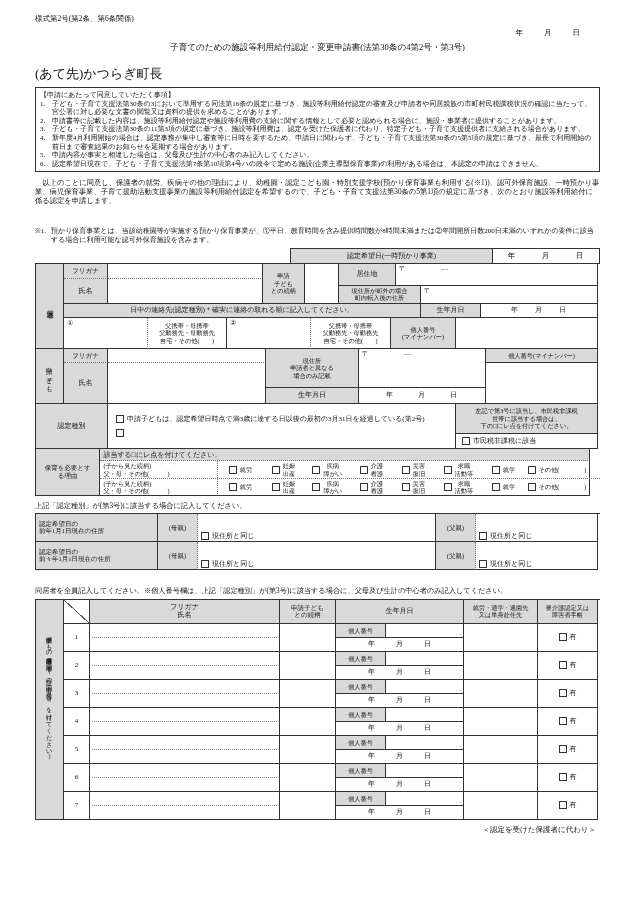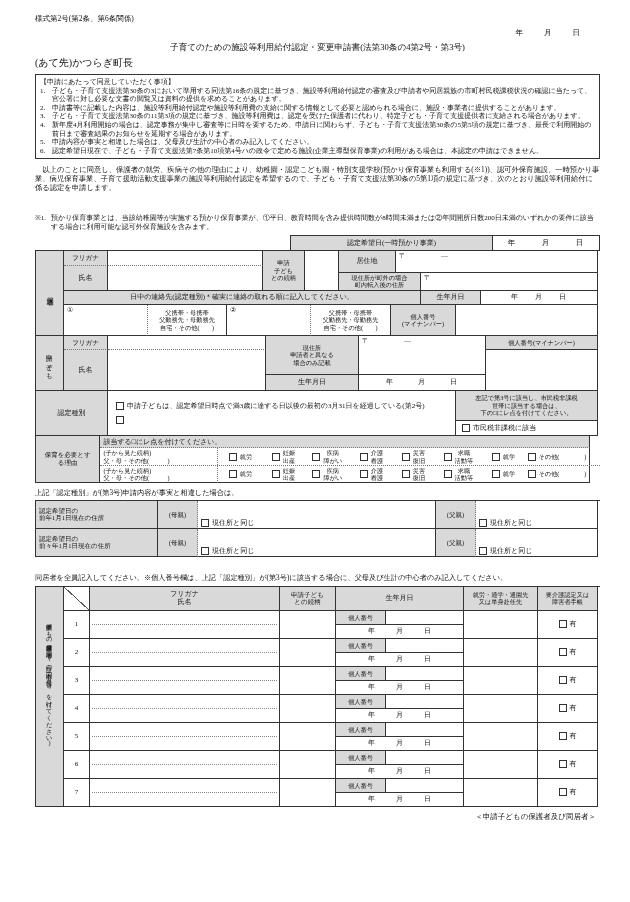--- a/index.html
+++ b/index.html
@@ -23,21 +23,21 @@
   .f62{font-size:6.2px;}
   .f65{font-size:6.5px;}
   .f75{font-size:7.5px;}
   [data-bind]{white-space:pre-line;}
   .cb{display:inline-block;width:6px;height:6px;border:1px solid #333;background:#fff;
       margin-right:3px;flex:none;}
   .vert{writing-mode:vertical-rl;text-orientation:upright;letter-spacing:1px;}
   .hdr1{font-size:7.5px;}
   .title{font-size:8.6px;text-align:center;margin-top:4px;}
   .dateline{font-size:7.5px;text-align:right;padding-right:18px;margin-top:4px;letter-spacing:2px;}
-  .addr{font-size:10px;margin-top:2px;}
+  .addr{font-size:13px;margin-top:11px;}
   .agree{border:1px solid #333;margin-top:4px;padding:3px 6px 3px 4px;font-size:7px;line-height:8.6px;}
   .agree .itm{display:flex;}
   .agree .num{width:12px;flex:none;}
   .agree .txt{flex:1;word-break:break-all;}
   .para{font-size:7.3px;line-height:9px;margin-top:6px;word-break:break-all;}
   .note1{display:flex;font-size:7px;line-height:8.8px;margin-top:22px;word-break:break-all;}
   .note1 .num{width:16px;flex:none;}
   .toprow{display:flex;justify-content:flex-end;margin-top:3px;}
   .toprow .c{border:1px solid #333;border-bottom:none;height:15px;}
   .toprow .c + .c{border-left:none;}
@@ -297,21 +297,21 @@
             </div>
           <div class="c" style="width:66px">
               <span class="cb"></span>
               <span class="f62" data-bind="main.reason.options.7">その他(　　　　)</span>
             </div>
         </div>
       </div>
     </div>
   </div>
 
-  <div class="smallnote" data-bind="third_note">上記「認定種別」が(第3号)申請内容が事実と相違した場合は。</div>
+  <div class="smallnote" data-bind="third_note">上記「認定種別」が(第3号)に該当する場合に記入してください。</div>
 
   <div class="tbl" style="margin-top:2px">
     <div class="row" style="height:28px">
       <div class="c gray left f65 pad2" style="width:122px" data-bind="addr_table.row1_label">認定希望日の
 前年1月1日現在の住所</div>
       <div class="c gray drr f65" style="width:40px" data-bind="addr_table.mother">(母親)</div>
       <div class="c left bottom pad2" style="width:238px">
         <span class="cb"></span>
         <span style="font-size:7px" data-bind="addr_table.same">現住所と同じ</span>
       </div>
@@ -478,15 +478,15 @@
           <div class="c" style="width:74px"></div>
           <div class="c" style="width:60px">
               <span class="cb"></span>
               <span style="font-size:7px" data-bind="household.has">有</span>
             </div>
         </div>
       </div>
     </div>
   </div>
 
-  <div class="footer" data-bind="page.footer">＜申請子どもの保護者及び同居者＞</div>
+  <div class="footer" data-bind="page.footer">＜認定を受けた保護者に代わり＞</div>
 
 </div>
 
 </body></html>

